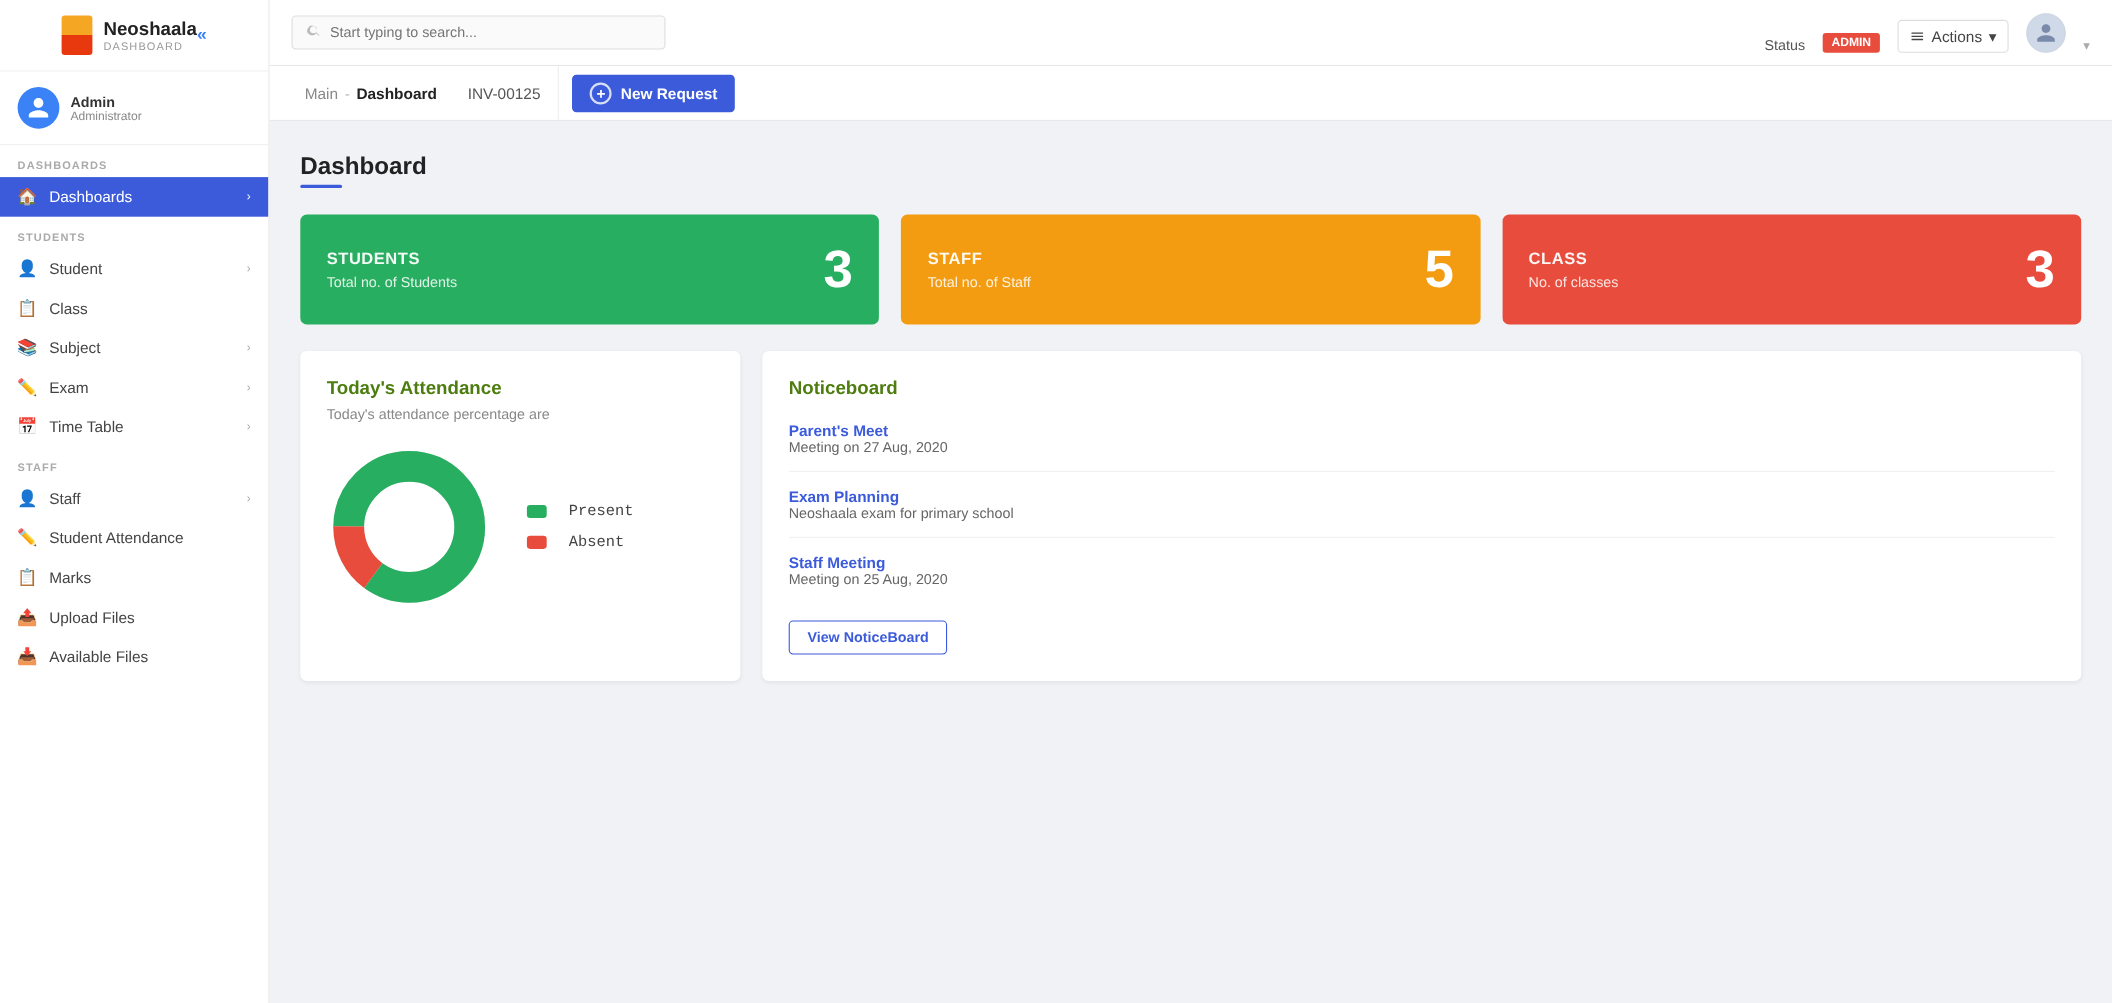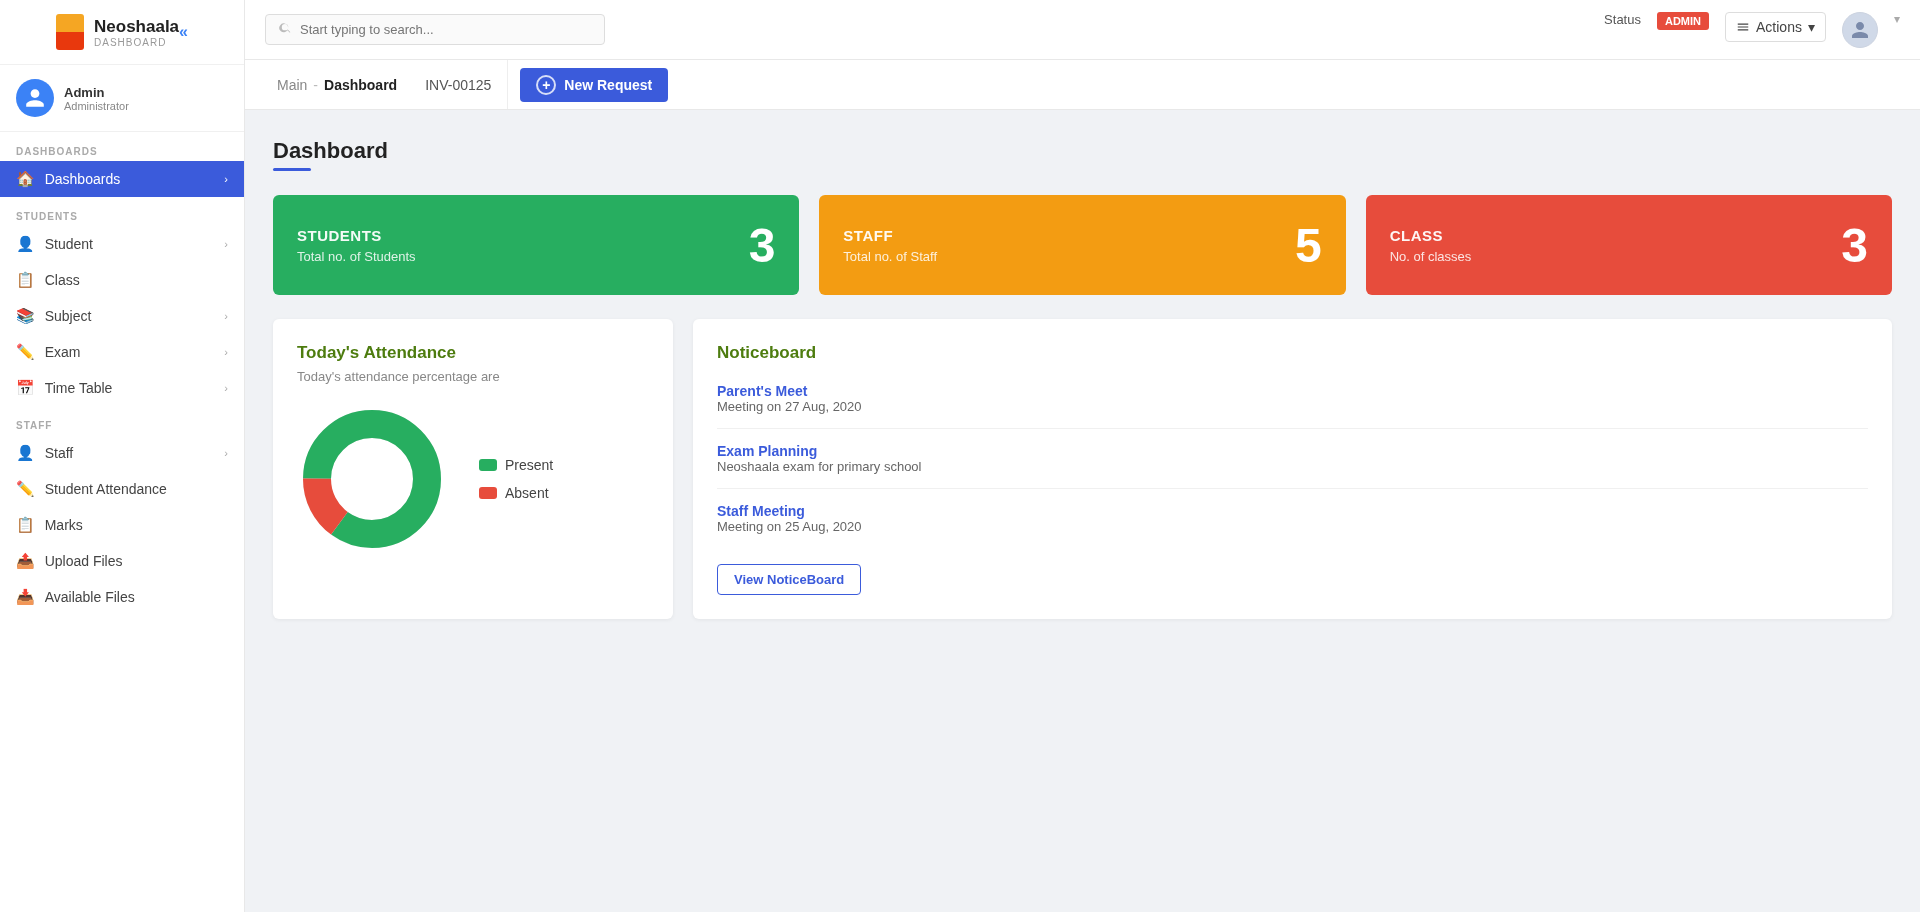--- a/index.html
+++ b/index.html
@@ -88,21 +88,21 @@
     .search-box {
       display: flex; align-items: center; gap: 8px;
       border: 1px solid #ddd; border-radius: 4px;
       padding: 6px 12px; width: 340px; background: #fafafa;
     }
     .search-icon { color: #bbb; font-size: 14px; }
     .search-input {
       border: none; background: transparent; outline: none;
       font-size: 13px; color: #888; width: 100%;
     }
-    .topbar-right { display: flex; align-items: flex-start; gap: 16px; }
+    .topbar-right { display: flex; align-items: flex-end; gap: 16px; }
     .status-label { font-size: 13px; color: #555; }
     .admin-badge {
       background: #e74c3c; color: white;
       font-size: 11px; font-weight: 700;
       padding: 3px 8px; border-radius: 3px;
     }
     .actions-btn {
       display: flex; align-items: center; gap: 6px;
       cursor: pointer; font-size: 14px; color: #444;
       padding: 6px 10px; border: 1px solid #ddd; border-radius: 4px;
@@ -189,21 +189,21 @@
     }
     .attendance-card { flex: 0 0 400px; }
     .noticeboard-card { flex: 1; }
     .card-title { font-size: 17px; font-weight: 700; color: #4d7c0f; margin-bottom: 6px; }
     .card-subtitle { font-size: 13px; color: #888; margin-bottom: 20px; }
 
     
     .donut-container { display: flex; align-items: center; gap: 32px; margin-top: 10px; }
     .donut-svg { width: 150px; height: 150px; }
     .donut-legend { display: flex; flex-direction: column; gap: 12px; }
-    .legend-item { display: flex; align-items: center; gap: 8px; font-size: 14px; color: #444; }
+    .legend-item { display: flex; align-items: center; gap: 20px; font-size: 14px; color: #444; font-family: Liberation Mono, monospace; }
     .legend-dot { width: 18px; height: 12px; border-radius: 3px; flex-shrink: 0; }
     .legend-dot.green { background: #27ae60; }
     .legend-dot.red { background: #e74c3c; }
 
     
     .notice-row {
       display: flex; justify-content: space-between; align-items: flex-start;
       padding: 14px 0; border-bottom: 1px solid #f0f0f0; flex-direction: column;
     }
     .notice-row:last-of-type { border-bottom: none; }

